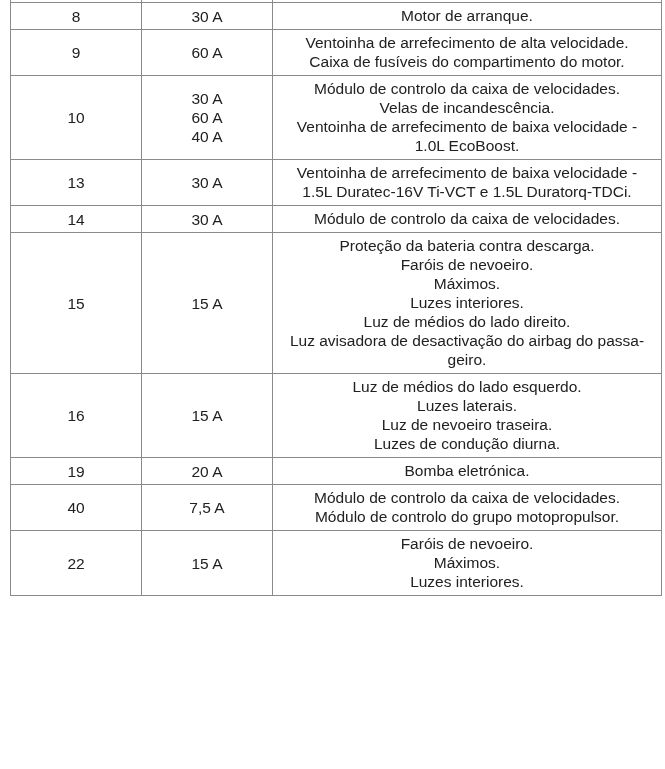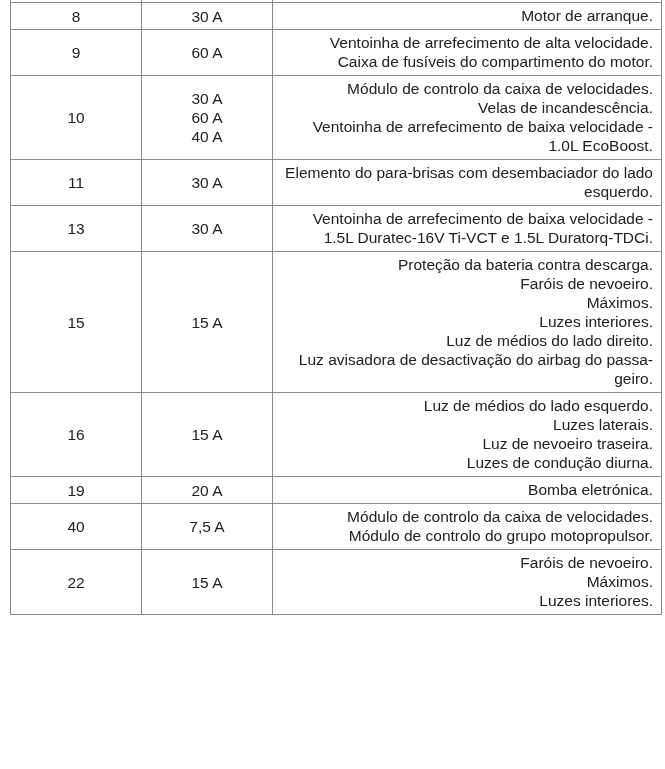--- a/index.html
+++ b/index.html
@@ -34,21 +34,21 @@
     line-height: 19px;
     background: var(--bg-color);
     overflow: hidden;
   }
   td.fuse-cell, td.rating-cell {
     text-align: center;
     white-space: pre-line;
     padding: 3px 4px;
   }
   td.desc-cell {
-    text-align: right;
+    text-align: center;
     white-space: pre-line;
     padding: 3px 8px 4px 8px;
   }
   
   tr.cut-row td {
     border-top: none;
     height: 2px;
     padding: 0;
     line-height: 0;
     font-size: 0;
@@ -83,28 +83,28 @@
       <tr>
         <td class="fuse-cell">10</td>
         <td class="rating-cell">30 A
 60 A
 40 A</td>
         <td class="desc-cell">Módulo de controlo da caixa de velocidades.
 Velas de incandescência.
 Ventoinha de arrefecimento de baixa velocidade - 1.0L EcoBoost.</td>
       </tr>
       <tr>
-        <td class="fuse-cell">11</td>
-        <td class="rating-cell">30 A</td>
-        <td class="desc-cell">Elemento do para-brisas com desembaciador do lado esquerdo.</td>
-      </tr>
-      <tr>
         <td class="fuse-cell">13</td>
         <td class="rating-cell">30 A</td>
         <td class="desc-cell">Ventoinha de arrefecimento de baixa velocidade - 1.5L Duratec-16V Ti-VCT e 1.5L Duratorq-TDCi.</td>
+      </tr>
+      <tr>
+        <td class="fuse-cell">14</td>
+        <td class="rating-cell">30 A</td>
+        <td class="desc-cell">Módulo de controlo da caixa de velocidades.</td>
       </tr>
       <tr>
         <td class="fuse-cell">15</td>
         <td class="rating-cell">15 A</td>
         <td class="desc-cell">Proteção da bateria contra descarga.
 Faróis de nevoeiro.
 Máximos.
 Luzes interiores.
 Luz de médios do lado direito.
 Luz avisadora de desactivação do airbag do passa­geiro.</td>

